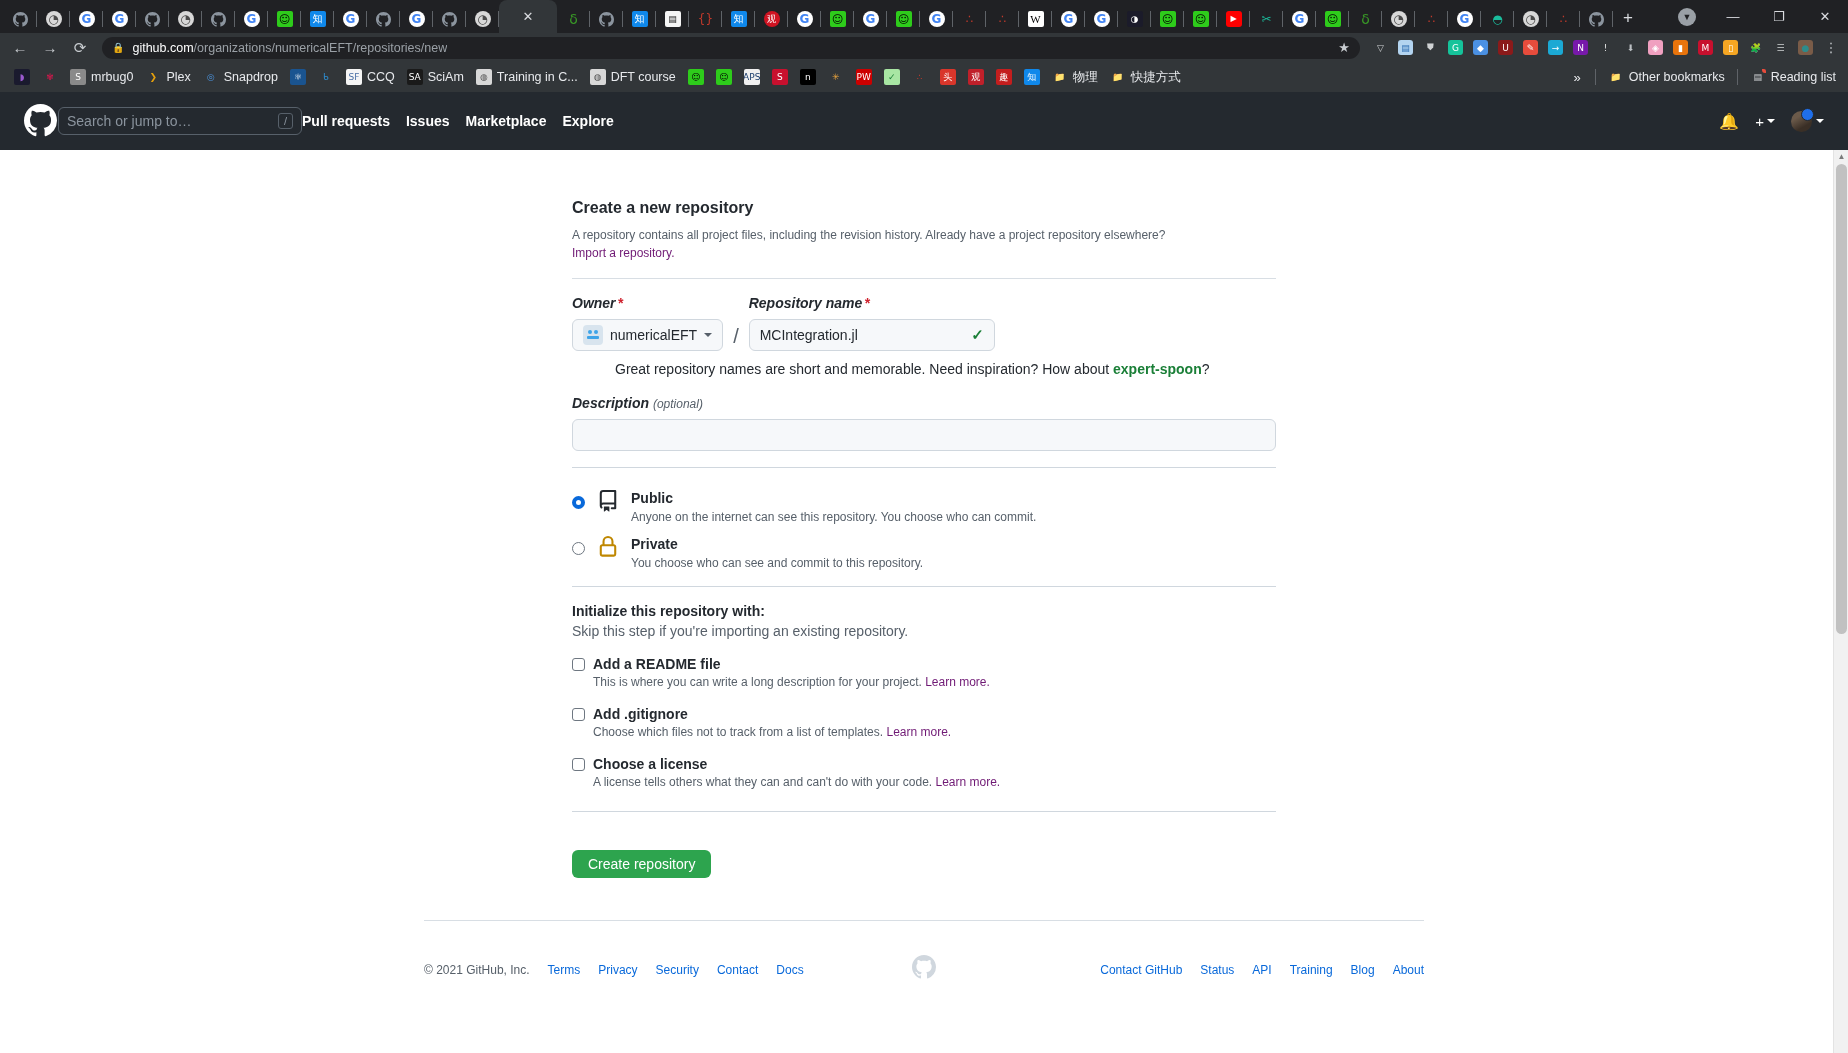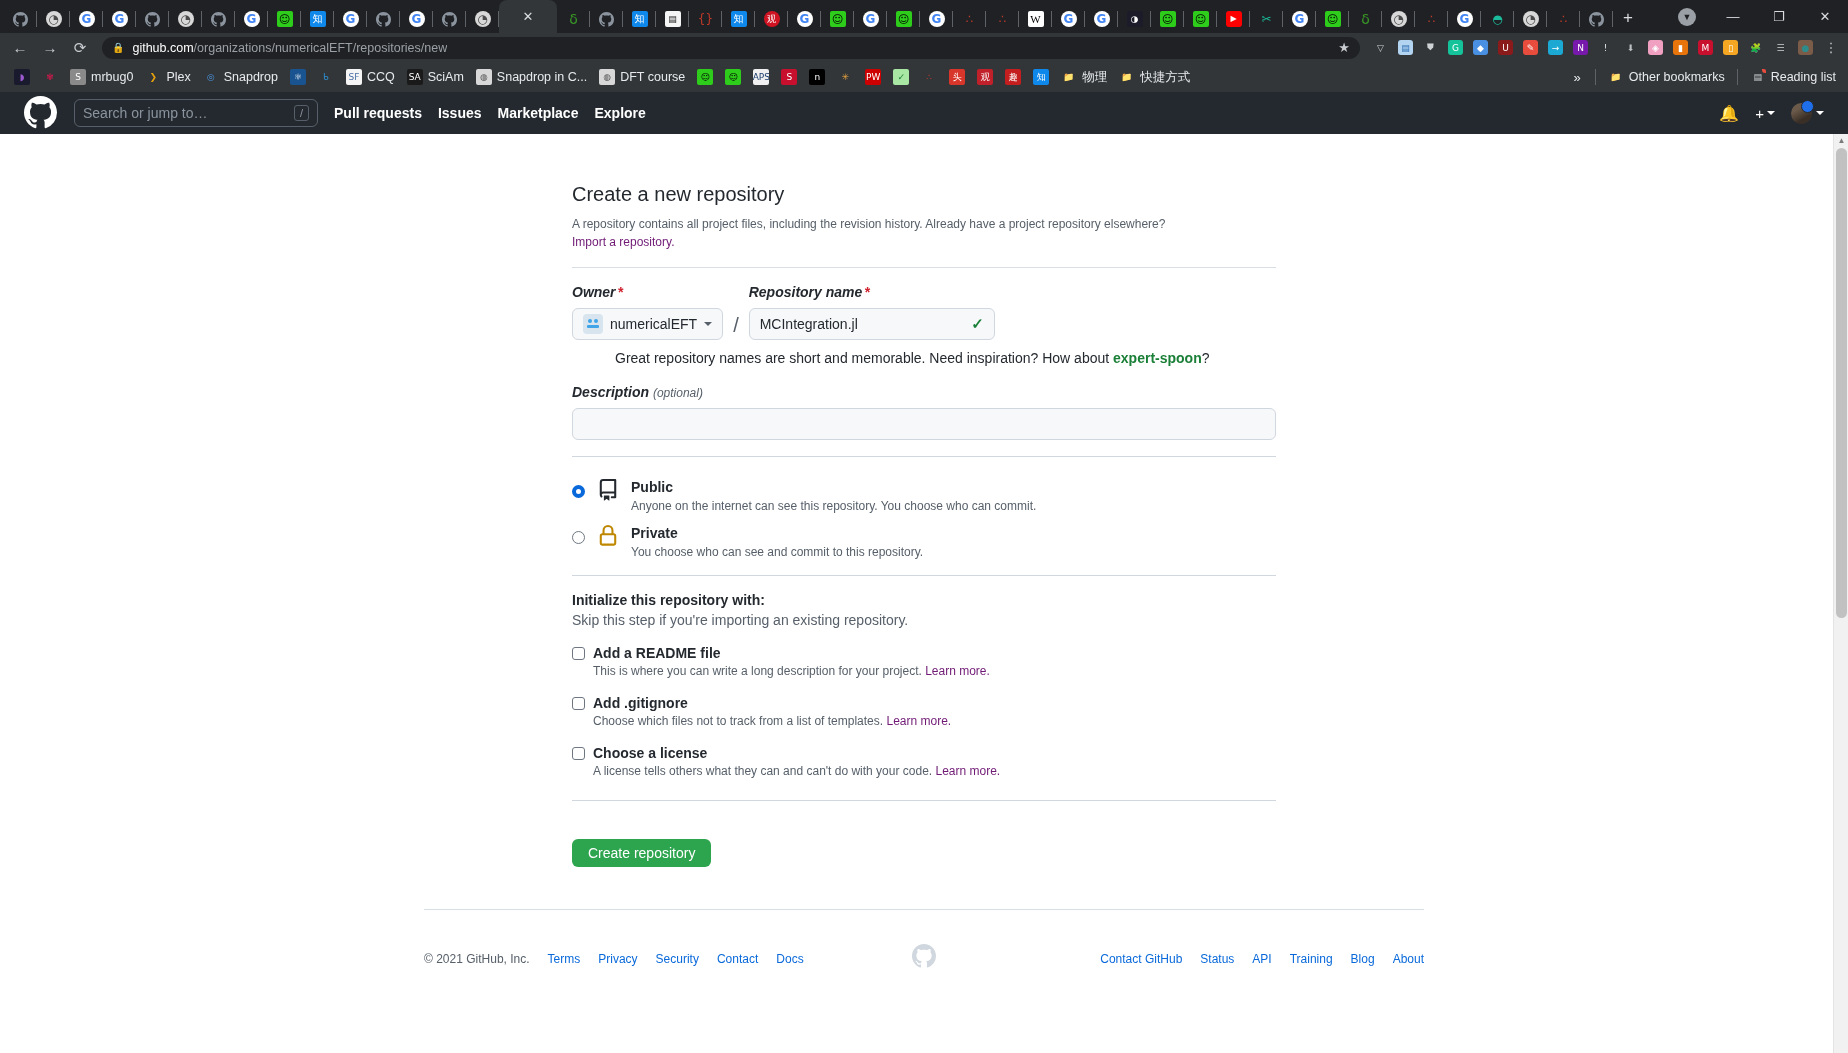--- a/index.html
+++ b/index.html
@@ -130,22 +130,22 @@
     position: absolute; right: 6px; display: flex; align-items: center;
   }
   .readinglist-ico { color: #cfd2d4; font-size: 13px; position: relative; }
   .readinglist-ico::after {
     content:""; position:absolute; top:-2px; right:-2px;
     width:6px; height:6px; border-radius:50%; background:#e74c3c;
   }
 
   
   .gh-header {
-    height: 42px; background: #24292f; display: flex;
-    align-items: center; padding: 0 24px; gap: 16px;
+    height: 58px; background: #24292f; display: flex;
+    align-items: center; padding: 0 24px; gap: 0;
   }
   .gh-logo { color: #fff; width: 34px; height: 34px; }
   .gh-search {
     width: 244px; height: 28px; border: 1px solid #57606a;
     border-radius: 6px; display: flex; align-items: center;
     padding: 0 8px; gap: 6px;
   }
   .gh-search-ph { color: #8b949e; font-size: 14px; flex: 1; }
   .slash-key {
     border: 1px solid #57606a; border-radius: 3px; color: #8b949e;
@@ -172,21 +172,21 @@
   }
   .avatar::after {
     content:""; position:absolute; right:-2px; top:-3px;
     width:11px; height:11px; border-radius:50%; background:#1f6feb;
     border:1px solid #24292f;
   }
 
   
   .page { background: #fff; height: 964px; overflow: hidden; position: relative;}
   .container { width: 704px; margin: 0 auto; padding-top: 48px; }
-  h1.title { font-size: 20px; font-weight: 400; color: #24292f; line-height: 1.25; }
+  h1.title { font-size: 16px; font-weight: 700; color: #24292f; line-height: 1.25; }
   .subtitle { font-size: 12px; color: #57606a; margin-top: 8px; line-height: 1.5; }
   a.link { color: #701a75; text-decoration: none; }
   .hr { border-top: 1px solid #d8dee4; margin: 16px 0; }
   .hr-thin { border-top: 1px solid #d0d7de; margin: 16px 0; }
 
   .row { display: flex; align-items: flex-end; gap: 0px; }
   .field-label { font-size: 14px; font-weight: 600; color: #24292f;
                  margin-bottom: 8px; display: block; font-style: italic; }
   .req { color: #cf222e; margin-left: 2px; }
   .optional { font-weight: 400; color: #57606a; font-size: 12px; }
@@ -560,21 +560,21 @@
         <div class="bm">
           <span class="bmico" style="background:#f5f5f5;color:#4a6fa5">SF</span>
           <span class="bm-label">CCQ</span>
         </div>
         <div class="bm">
           <span class="bmico" style="background:#1a1a1a;color:#fff">SA</span>
           <span class="bm-label">SciAm</span>
         </div>
         <div class="bm">
           <span class="bmico" style="background:#d8d8d8;color:#4a4a4a">◍</span>
-          <span class="bm-label">Snapdrop in C...</span>
+          <span class="bm-label">Training in C...</span>
         </div>
         <div class="bm">
           <span class="bmico" style="background:#d8d8d8;color:#4a4a4a">◍</span>
           <span class="bm-label">DFT course</span>
         </div>
         <div class="bm">
           <span class="bmico" style="background:#2ecc1b;color:#000">☺</span>
         </div>
         <div class="bm">
           <span class="bmico" style="background:#2ecc1b;color:#000">☺</span>

